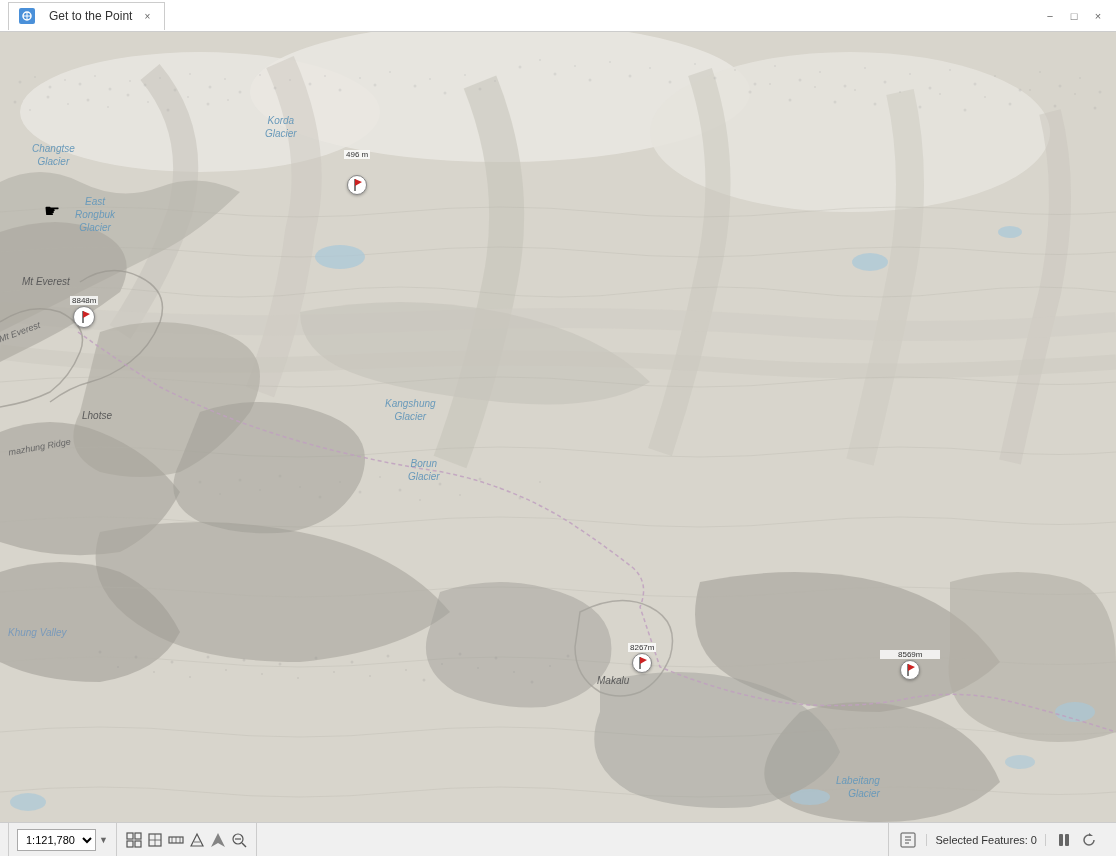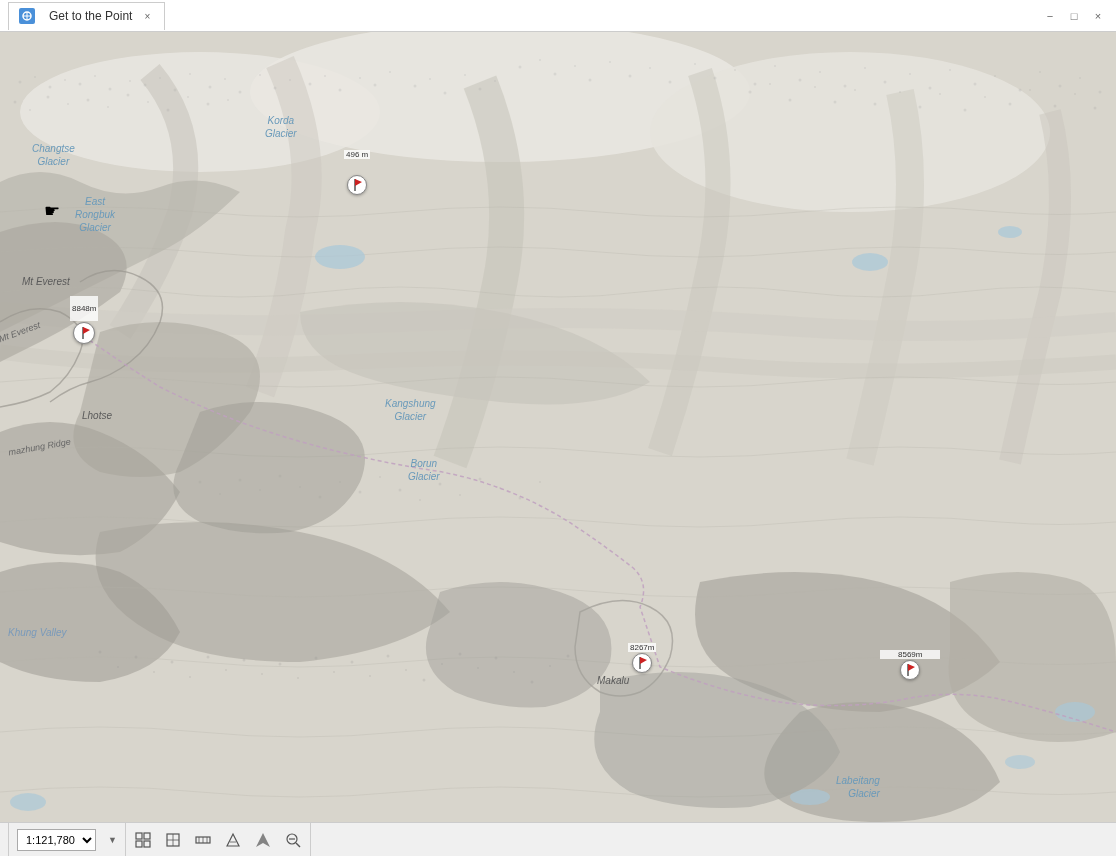--- a/index.html
+++ b/index.html
@@ -130,21 +130,21 @@
       font-size: 11px;
       color: #333;
       gap: 0;
     }
     .status-section {
       display: flex;
       align-items: center;
       padding: 0 8px;
       height: 100%;
       border-right: 1px solid #ccc;
-      gap: 12px;
+      gap: 3px;
     }
     .status-section:first-child { border-left: 1px solid #ccc; }
     .status-section.coords {
       flex: 1;
       justify-content: center;
       border-right: 1px solid #ccc;
     }
     .status-section.right { border-right: none; border-left: 1px solid #ccc; margin-left: auto; }
     .scale-select {
       background: white;
@@ -451,21 +451,21 @@
         <svg width="12" height="14" viewBox="0 0 12 14">
           <line x1="4" y1="1" x2="4" y2="13" stroke="#555" stroke-width="1.5"></line>
           <path d="M4 1 L11 4 L4 8 Z" fill="#cc2222"></path>
         </svg>
       </div>
     </div>
   </div>
 
   <div class="flag-marker" style="position:absolute; left:70px; top:264px">
     <div style="position:relative; display:flex; flex-direction:column; align-items:center">
-      <div style="font-size:8px; color:#333; background:rgba(255,255,255,0.8); padding:8px 2px; margin-bottom:1px">8848m</div>
+      <div style="font-size:8px; color:#333; background:rgba(255,255,255,0.8); padding:0 2px; margin-bottom:1px">8848m</div>
       <div style="width:22px; height:22px; background:white; border:1.5px solid #888; border-radius:50%; display:flex; align-items:center; justify-content:center; box-shadow:0 1px 3px rgba(0,0,0,0.3)">
         <svg width="13" height="14" viewBox="0 0 13 14">
           <line x1="5" y1="1" x2="5" y2="13" stroke="#555" stroke-width="1.5"></line>
           <path d="M5 1 L12 4 L5 8 Z" fill="#cc2222"></path>
         </svg>
       </div>
     </div>
   </div>
 
   <div class="flag-marker" style="position:absolute; left:628px; top:611px">
@@ -547,13 +547,36 @@
     <div class="tool-icon" title="Zoom">
       <svg width="16" height="16" viewBox="0 0 16 16">
         <circle cx="7" cy="7" r="5" fill="none" stroke="#555" stroke-width="1.2"></circle>
         <line x1="11" y1="11" x2="15" y2="15" stroke="#555" stroke-width="1.5"></line>
         <line x1="4" y1="7" x2="10" y2="7" stroke="#555" stroke-width="1.2"></line>
       </svg>
     </div>
   </div>
 
 
+  <div class="status-section right">
+    <div class="status-icon-btn" title="Export">
+      <svg width="16" height="16" viewBox="0 0 16 16">
+        <rect x="1" y="1" width="14" height="14" rx="1" fill="none" stroke="#555" stroke-width="1"></rect>
+        <line x1="5" y1="8" x2="11" y2="8" stroke="#555" stroke-width="1"></line>
+        <line x1="5" y1="5" x2="11" y2="5" stroke="#555" stroke-width="1"></line>
+        <line x1="5" y1="11" x2="9" y2="11" stroke="#555" stroke-width="1"></line>
+      </svg>
+    </div>
+    <span style="padding:0 8px; border-left:1px solid #ccc; border-right:1px solid #ccc; margin:0 4px">Selected Features: 0</span>
+    <div class="status-icon-btn" title="Pause">
+      <svg width="16" height="16" viewBox="0 0 16 16">
+        <rect x="3" y="2" width="4" height="12" rx="1" fill="#666"></rect>
+        <rect x="9" y="2" width="4" height="12" rx="1" fill="#666"></rect>
+      </svg>
+    </div>
+    <div class="status-icon-btn" title="Refresh">
+      <svg width="16" height="16" viewBox="0 0 16 16">
+        <path d="M 13 8 A 5 5 0 1 1 8 3" fill="none" stroke="#666" stroke-width="1.5"></path>
+        <polygon points="8,1 12,4 8,4" fill="#666"></polygon>
+      </svg>
+    </div>
+  </div>
 </div>
 
 </body></html>

